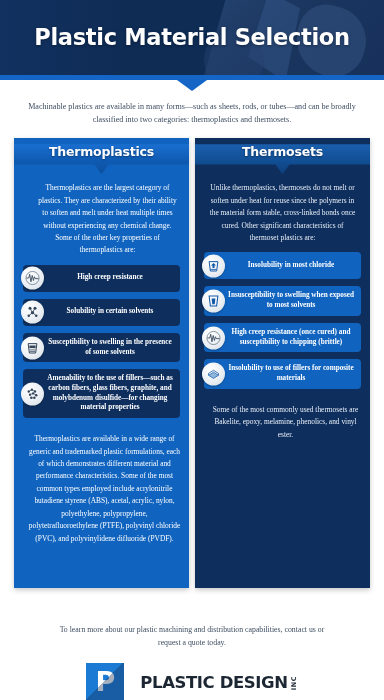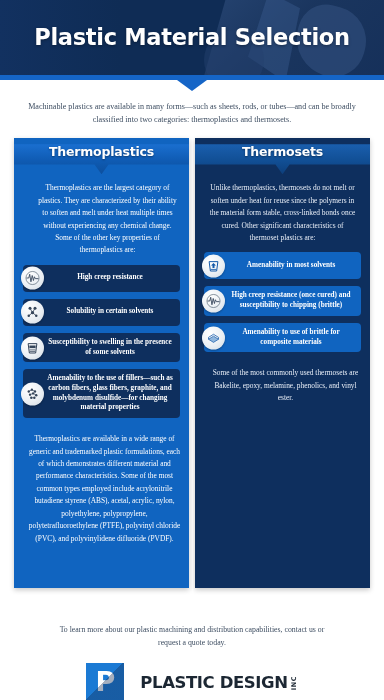--- a/index.html
+++ b/index.html
@@ -280,43 +280,52 @@
         <div class="features">
 
           <div class="feature">
             <span class="icon">
               <svg width="15" height="15" viewBox="0 0 24 24">
                 <path d="M5 5 L19 5 L17 20 L7 20 Z" fill="none" stroke="#1358a8" stroke-width="1.6"></path>
                 <path d="M12 7 L16 11 L13.6 11 L13.6 15 L10.4 15 L10.4 11 L8 11 Z" fill="#1358a8"></path>
                 <path d="M7.6 17.5 L16.4 17.5" stroke="#1358a8" stroke-width="1.3"></path>
               </svg>
             </span>
-            <div class="chip">Amenability in most solvents</div>
-          </div>
-
+            <div class="chip">Insolubility in most chloride</div>
+          </div>
+
+          <div class="feature">
+            <span class="icon">
+              <svg width="15" height="15" viewBox="0 0 24 24">
+                <path d="M5 4 L19 4 L17 20 L7 20 Z" fill="none" stroke="#1358a8" stroke-width="1.7"></path>
+                <path d="M9 8 L15 8 L14 17 L10 17 Z" fill="#1358a8"></path>
+              </svg>
+            </span>
+            <div class="chip">Insusceptibility to swelling when exposed to most solvents</div>
+          </div>
 
           <div class="feature">
             <span class="icon">
               <svg width="15" height="15" viewBox="0 0 24 24">
                 <circle cx="12" cy="12" r="10.5" fill="none" stroke="#4a5b6b" stroke-width="1"></circle>
                 <path d="M3 12 L6 12 L7.5 6 L9.5 18 L11.5 8 L13.5 16 L15 10 L16.5 13 L21 13" fill="none" stroke="#35455a" stroke-width="1.4" stroke-linejoin="round" stroke-linecap="round"></path>
               </svg>
             </span>
             <div class="chip">High creep resistance (once cured) and susceptibility to chipping (brittle)</div>
           </div>
 
           <div class="feature">
             <span class="icon">
               <svg width="15" height="15" viewBox="0 0 24 24">
                 <path d="M4 14 L12 9 L20 14 L12 19 Z" fill="#8fb6dd" stroke="#1358a8" stroke-width="1.1"></path>
                 <path d="M4 11 L12 6 L20 11" fill="none" stroke="#1358a8" stroke-width="1.2"></path>
                 <path d="M4 11 L4 14 M20 11 L20 14" stroke="#1358a8" stroke-width="1.2"></path>
               </svg>
             </span>
-            <div class="chip">Amenability to use of brittle for composite materials</div>
+            <div class="chip">Insolubility to use of fillers for composite materials</div>
           </div>
 
         </div>
 
         <div class="panel-outro">Some of the most commonly used thermosets are Bakelite, epoxy, melamine, phenolics, and vinyl ester.</div>
       </div>
     </div>
 
   </div>
 

